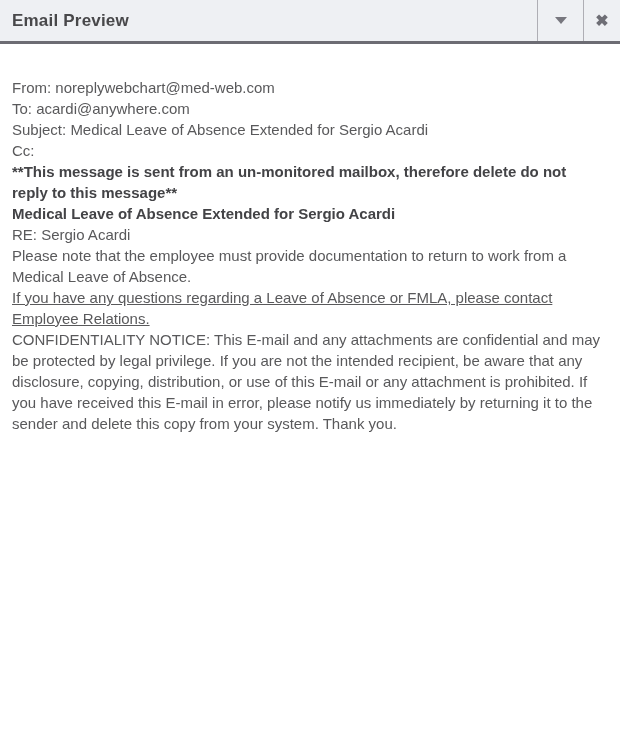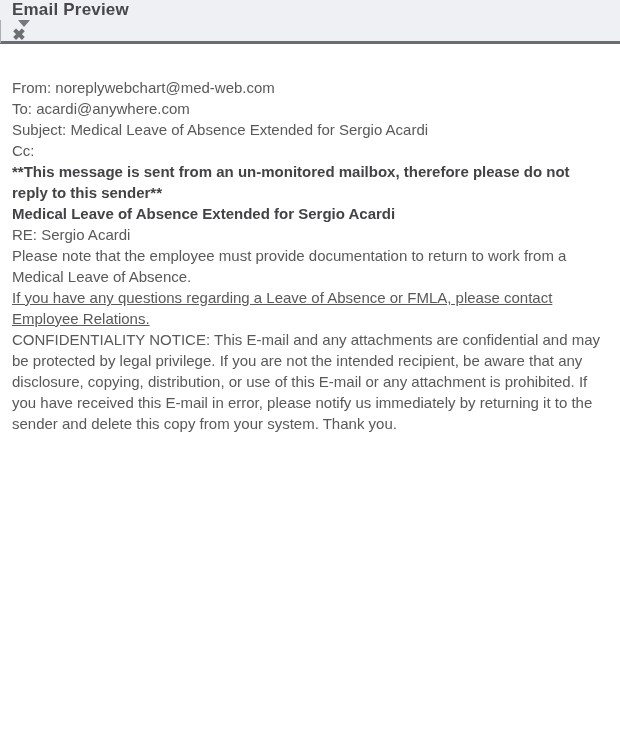--- a/index.html
+++ b/index.html
@@ -12,21 +12,20 @@
     width: 620px; height: 735px;
     background: #ffffff;
     position: relative;
   }
   .titlebar {
     height: 41px;
     background: #eef0f3;
     border-bottom: 3px solid #6c6c73;
     display: flex;
     align-items: stretch;
-    flex-direction: column;
   }
   .titlebar .title {
     flex: 1;
     display: flex;
     align-items: center;
     padding-left: 12px;
     font-size: 17px;
     font-weight: bold;
     color: #48484a;
     letter-spacing: 0.2px;
@@ -87,21 +86,21 @@
     </button>
   </div>
 
   <div class="content">
 
     <div><span>From:</span> <span>noreplywebchart@med-web.com</span></div>
     <div><span>To:</span> <span>acardi@anywhere.com</span></div>
     <div><span>Subject:</span> <span>Medical Leave of Absence Extended for Sergio Acardi</span></div>
     <div><span>Cc:</span> <span></span></div>
 
-    <p class="bold-text mt10">**This message is sent from an un-monitored mailbox, therefore please do not reply to this sender**</p>
+    <p class="bold-text mt10">**This message is sent from an un-monitored mailbox, therefore delete do not reply to this message**</p>
 
     <p class="bold-text mt33">Medical Leave of Absence Extended for Sergio Acardi</p>
 
     <p class="mt13">RE: Sergio Acardi</p>
 
 
     <p class="mt14">Please note that the employee must provide documentation to return to work from a Medical Leave of Absence.</p>
 
     <p class="mt18">If you have any questions regarding a Leave of Absence or FMLA, please contact Employee Relations.</p>
 

